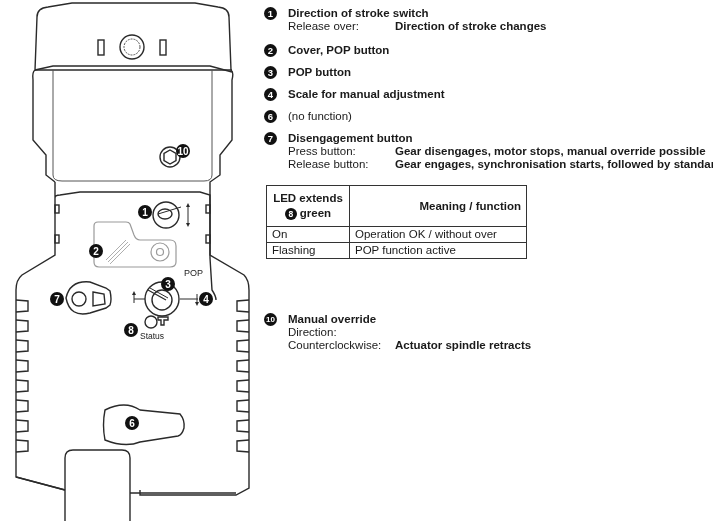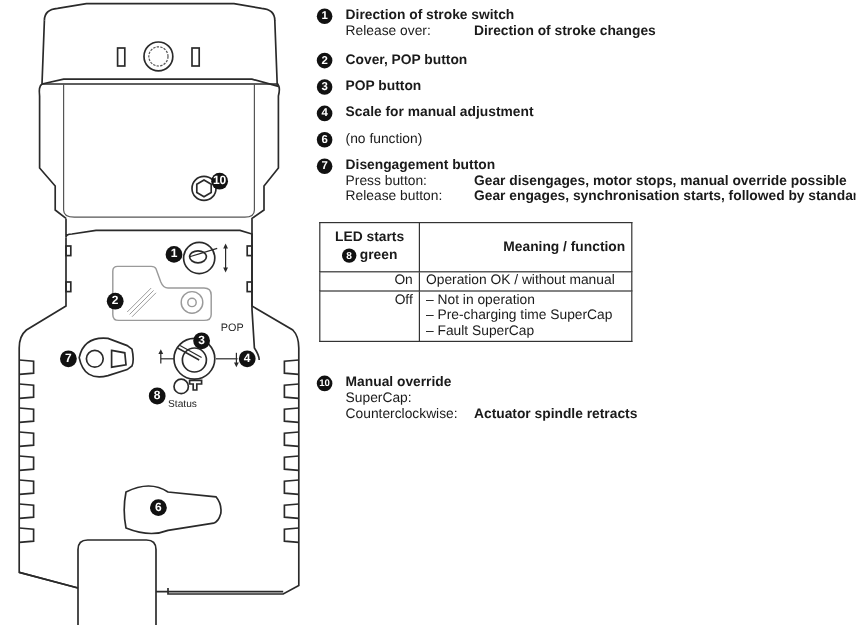--- a/index.html
+++ b/index.html
@@ -28,21 +28,21 @@
   #i6 { top:110px; } #i7 { top:132px; }
   #i10 { top:313px; }
   .item { position:absolute; left:0; width:449px; }
 
   table.led { position:absolute; left:266px; top:185px; width:261px; border-collapse:collapse;
               font-size:11.5px; line-height:13px; }
   table.led td, table.led th { border:1px solid #333; padding:1px 5px; vertical-align:top; }
   table.led th { font-weight:bold; }
   table.led th.c1 { width:74px; text-align:center; padding:5px 4px; line-height:15px; }
   table.led th.c2 { text-align:right; vertical-align:middle; }
-  table.led td.c1 { text-align:right; }
+  table.led td.c1 { text-align:left; }
   table.led tr.hdr th { border-bottom:1px solid #333; }
   .inl-badge { display:inline-block; width:12px; height:12px; border-radius:50%; background:#111;
                color:#fff; font-size:8.5px; line-height:12px; text-align:center; vertical-align:middle; margin-right:3px; }
 </style>
 </head>
 <body>
 
 <svg id="device" viewBox="0 0 250 521">
 
   <path class="o" d="M37,17 Q37,8 48,7 L72,3 L195,3 L218,7 Q229,8 229,17 L231,70 Q234,72 232,80 L232,140 L220,155 L220,175 L210,182 L210,258 L212,290 Q216,296 216,300"></path>
@@ -186,44 +186,40 @@
     </div>
     <div class="row">
       <span class="k">Release button:</span>
       <span class="v">Gear engages, synchronisation starts, followed by standard mode</span>
     </div>
   </div>
   <div class="item" id="i10">
     <span class="badge sm">10</span>
     <div class="title">Manual override</div>
     <div class="row">
-      <span class="k">SuperCap:</span>
+      <span class="k">Direction:</span>
     </div>
     <div class="row">
       <span class="k">Counterclockwise:</span>
       <span class="v">Actuator spindle retracts</span>
     </div>
   </div>
 </div>
 
 <table class="led">
   <tbody>
       <tr class="hdr">
     <th class="c1">
-      <span>LED starts</span><br>
+      <span>LED extends</span><br>
       <span class="inl-badge">8</span><span>green</span>
     </th>
     <th class="c2">Meaning / function</th>
   </tr>
   <tr>
     <td class="c1">On</td>
-    <td>Operation OK / without manual</td>
+    <td>Operation OK / without over</td>
   </tr>
   <tr>
-    <td class="c1">Off</td>
-    <td>
-      <div>– Not in operation</div>
-      <div>– Pre-charging time SuperCap</div>
-      <div>– Fault SuperCap</div>
-    </td>
+    <td class="c1">Flashing</td>
+    <td>POP function active</td>
   </tr>
 </tbody>
   </table>
 
 </body></html>

